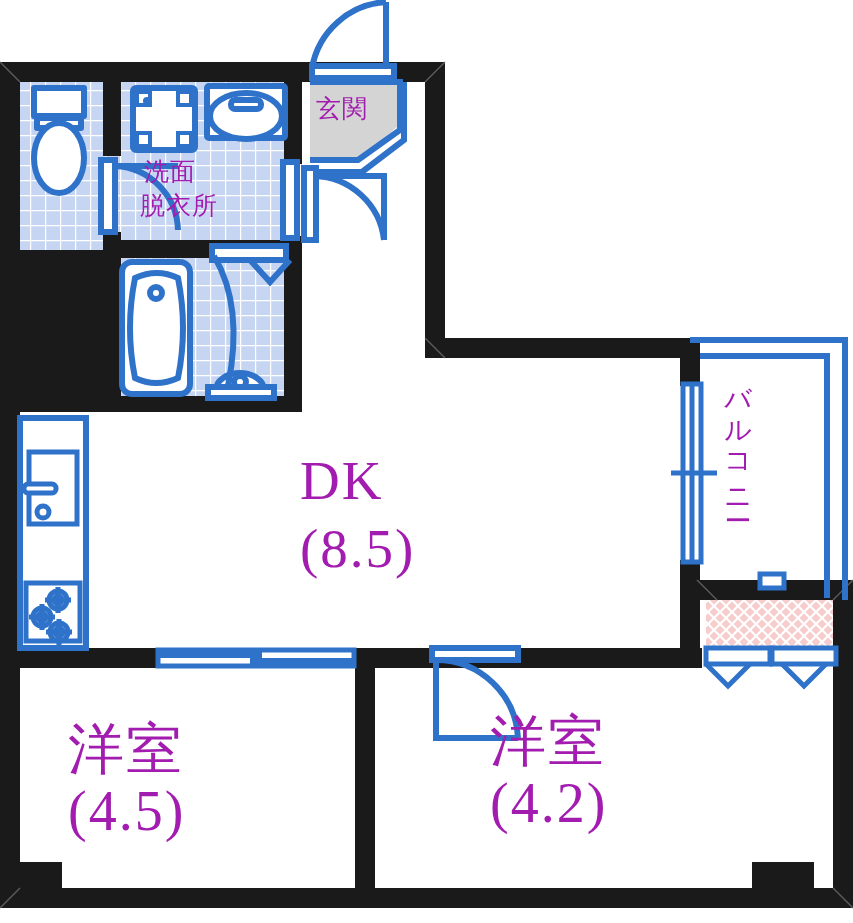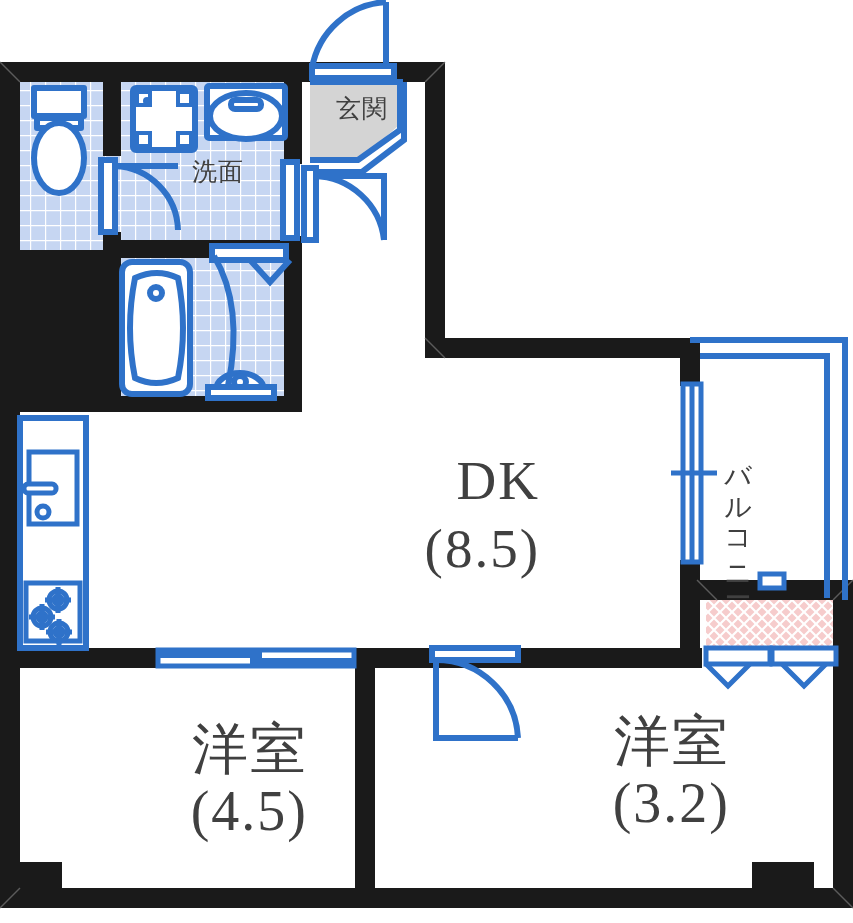--- a/index.html
+++ b/index.html
@@ -5,24 +5,24 @@
 <style>
   html,body{margin:0;padding:0;background:#ffffff;}
   body{
     font-family:"Liberation Serif","DejaVu Serif",serif;
     width:853px;height:923px;overflow:hidden;
   }
   #plan{position:relative;width:853px;height:923px;background:#fff;}
   svg{display:block;}
   .lbl{
     position:absolute;
-    color:#404040;
+    color:#a21caf;
     font-family:"Liberation Serif","DejaVu Serif",serif;
     white-space:pre;
-    text-align:right;
+    text-align:left;
     line-height:1.12;
     pointer-events:none;
   }
   .lbl-dk{font-size:55px;letter-spacing:2px;font-family:Liberation Serif, serif;}
   .lbl-room{font-size:56px;letter-spacing:2px;}
   .lbl-sm{font-size:25px;letter-spacing:1px;}
   .lbl-cl{font-size:30px;letter-spacing:3px;}
   .lbl-vert{
     font-size:27px;
     writing-mode:vertical-rl;
@@ -245,29 +245,30 @@
     <g fill="#ffffff" stroke="#2f72c9" stroke-width="5">
       <rect x="760" y="574" width="24" height="14"></rect>
     </g>
 
   </svg>
 
   <div class="lbl lbl-sm" style="left:316px; top:95px; width:72px;">玄関</div>
 
   <div class="lbl lbl-sm" style="left:144px; top:158px; width:100px;">洗面</div>
 
+  <div class="lbl lbl-sm" style="left:140px; top:192px; width:120px;">脱衣所</div>
 
   <div class="lbl lbl-dk" style="left:300px; top:450px; width:240px;">DK</div>
 
   <div class="lbl lbl-dk" style="left:300px; top:518px; width:240px;">(8.5)</div>
 
   <div class="lbl lbl-vert" style="left:724px; top:368px; height:220px;">バルコニー</div>
 
 
   <div class="lbl lbl-room" style="left:68px; top:718px; width:240px;">洋室</div>
 
   <div class="lbl lbl-room" style="left:68px; top:780px; width:240px;">(4.5)</div>
 
   <div class="lbl lbl-room" style="left:490px; top:710px; width:240px;">洋室</div>
 
-  <div class="lbl lbl-room" style="left:490px; top:772px; width:240px;">(3.2)</div>
+  <div class="lbl lbl-room" style="left:490px; top:772px; width:240px;">(4.2)</div>
 
 </div>
 
 </body></html>

